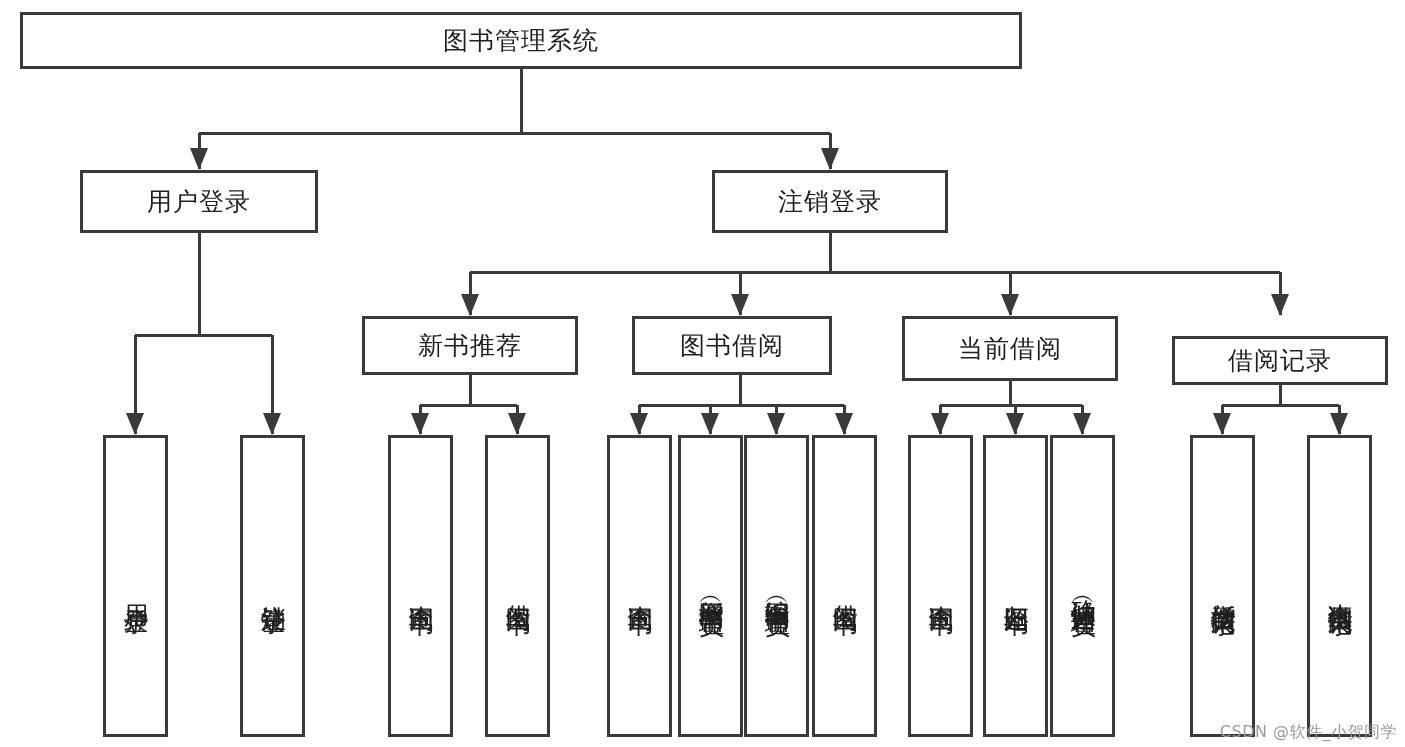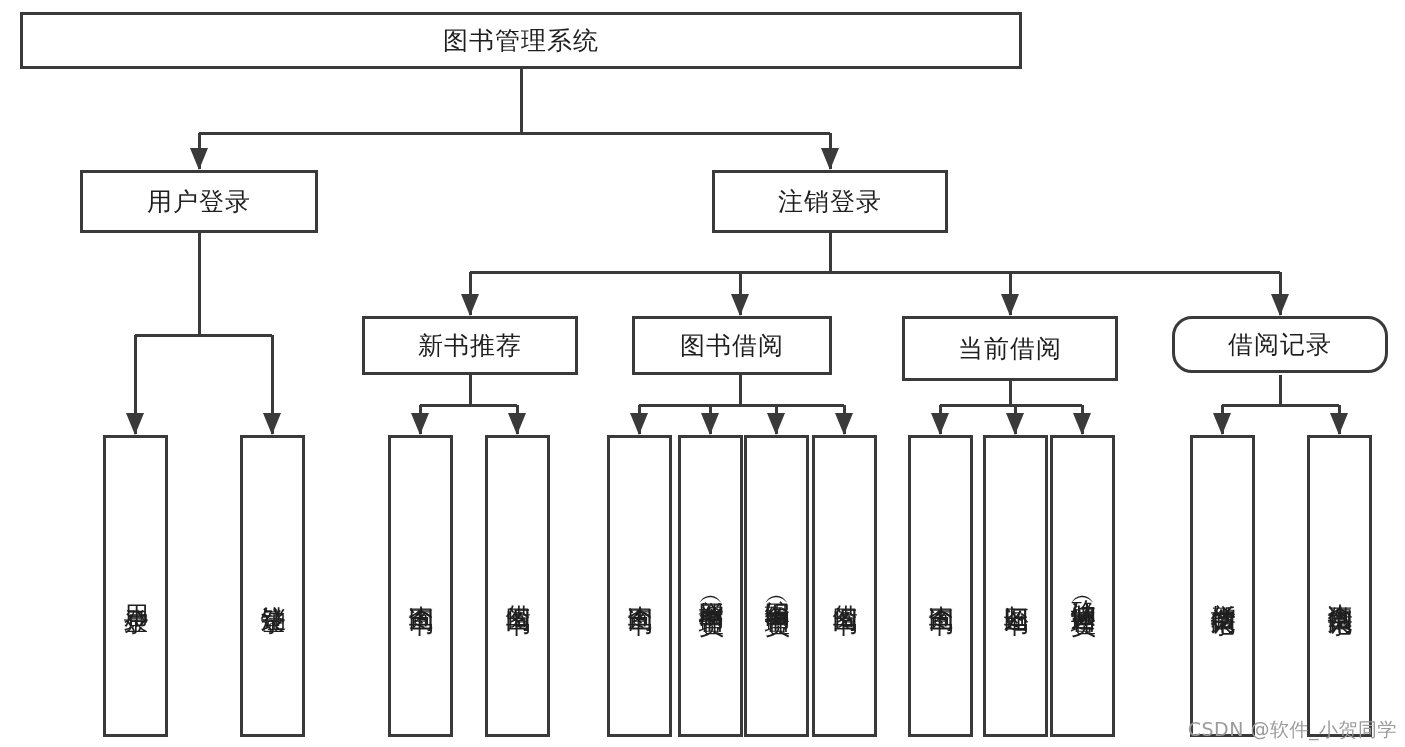--- a/index.html
+++ b/index.html
@@ -65,21 +65,21 @@
     left: 0;
     top: 0;
     width: 1405px;
     height: 747px;
     pointer-events: none;
   }
   .watermark {
     position: absolute;
     right: 8px;
     bottom: 4px;
-    font-size: 19px;
+    font-size: 16px;
     color: #9b9b9b;
     letter-spacing: 0.5px;
     white-space: nowrap;
     font-family: "DejaVu Sans", "Liberation Sans", sans-serif;
   }
 </style>
 </head>
 <body>
 
 <div id="diagram-root">
@@ -149,21 +149,21 @@
       </div>
       <div class="node-box level-2" style="left: 362px; top: 316px; width: 216px; height: 59px;">
         <span class="node-label-h">新书推荐</span>
       </div>
       <div class="node-box level-2" style="left: 632px; top: 316px; width: 200px; height: 59px;">
         <span class="node-label-h">图书借阅</span>
       </div>
       <div class="node-box level-2" style="left: 902px; top: 316px; width: 216px; height: 65px;">
         <span class="node-label-h">当前借阅</span>
       </div>
-      <div class="node-box level-2" style="left: 1172px; top: 316px; width: 216px; height: 57px; border-radius: 20px;">
+      <div class="node-box level-2" style="left: 1172px; top: 336px; width: 216px; height: 49px;">
         <span class="node-label-h">借阅记录</span>
       </div>
       <div class="node-box level-3" style="left: 103px; top: 435px; width: 65px; height: 302px;">
         <div class="leaf-inner">
           <span class="node-label-v">用户登录</span>
         </div>
       </div>
       <div class="node-box level-3" style="left: 240px; top: 435px; width: 65px; height: 302px;">
         <div class="leaf-inner">
           <span class="node-label-v">注销登录</span>

